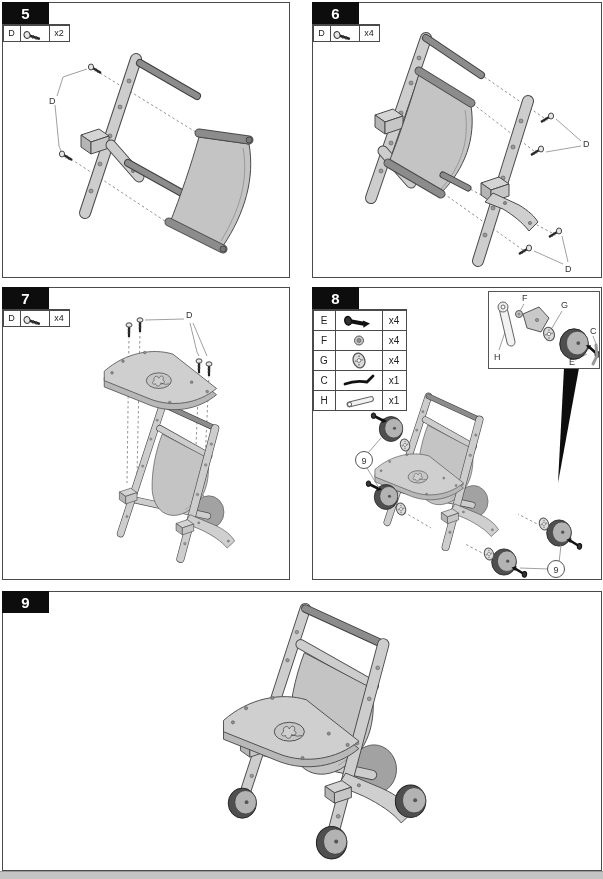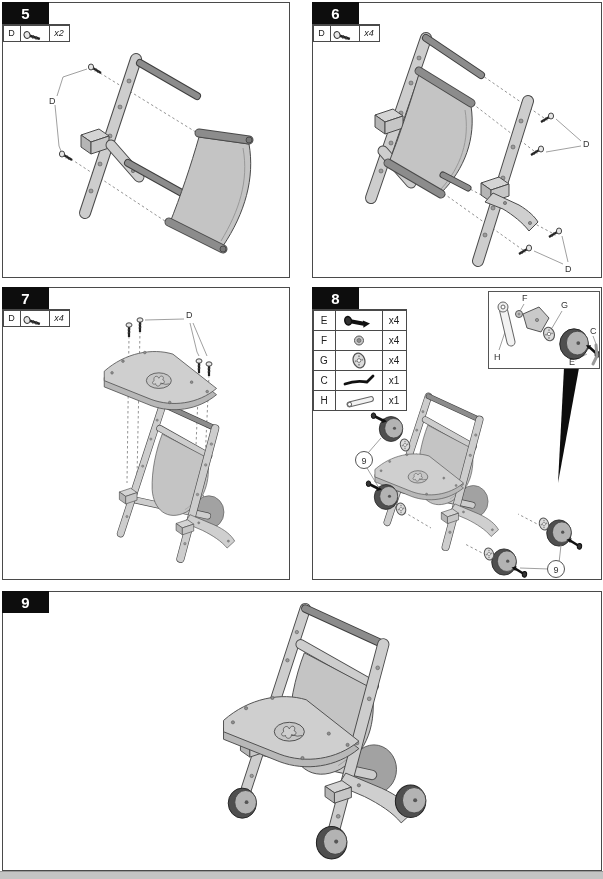--- a/index.html
+++ b/index.html
@@ -13,21 +13,21 @@
   #panel9{left:2px;top:591px;width:600px;height:280px;}
   #bottom-strip{position:absolute;left:0;top:871px;width:603px;height:8px;background:#c4c4c4;border-top:1px solid #9a9a9a;box-sizing:border-box;}
   .step-header{position:absolute;left:-1px;top:-1px;width:47px;height:22px;background:#0d0d0d;color:#fff;
                display:flex;align-items:center;justify-content:center;font-size:15px;font-weight:bold;}
   .ptable{position:absolute;left:-1px;top:21px;background:#fff;border:1px solid #4a4a4a;display:inline-block;}
   .prow{display:flex;}
   .pcell{border:1px solid #4a4a4a;margin:-0.5px;display:flex;align-items:center;justify-content:center;
          font-size:9px;color:#222;background:#fff;}
   .small .pcell.letter{width:16px;height:15px;}
   .small .pcell.icon{width:28px;height:15px;}
-  .small .pcell.qty{width:19px;height:15px;font-style:italic;}
+  .small .pcell.qty{width:19px;height:15px;}
   .big .pcell.letter{width:21px;height:19px;font-size:10px;}
   .big .pcell.icon{width:46px;height:19px;}
   .big .pcell.qty{width:23px;height:19px;font-size:10px;}
   .illu{position:absolute;left:0;top:0;}
   .inset{position:absolute;left:175px;top:3px;width:112px;height:78px;border:1px solid #555;background:#fff;box-sizing:border-box;}
   .lbl{font-family:"Liberation Sans",sans-serif;font-size:9px;fill:#333;}
   .c9t{font-family:"Liberation Sans",sans-serif;font-size:9px;fill:#333;text-anchor:middle;}
   .bo{stroke:#4a4a4a;stroke-linecap:round;fill:none;}
   .bf{stroke:#cdcdcd;stroke-linecap:round;fill:none;}
   .bfd{stroke:#8c8c8c;stroke-linecap:round;fill:none;}

